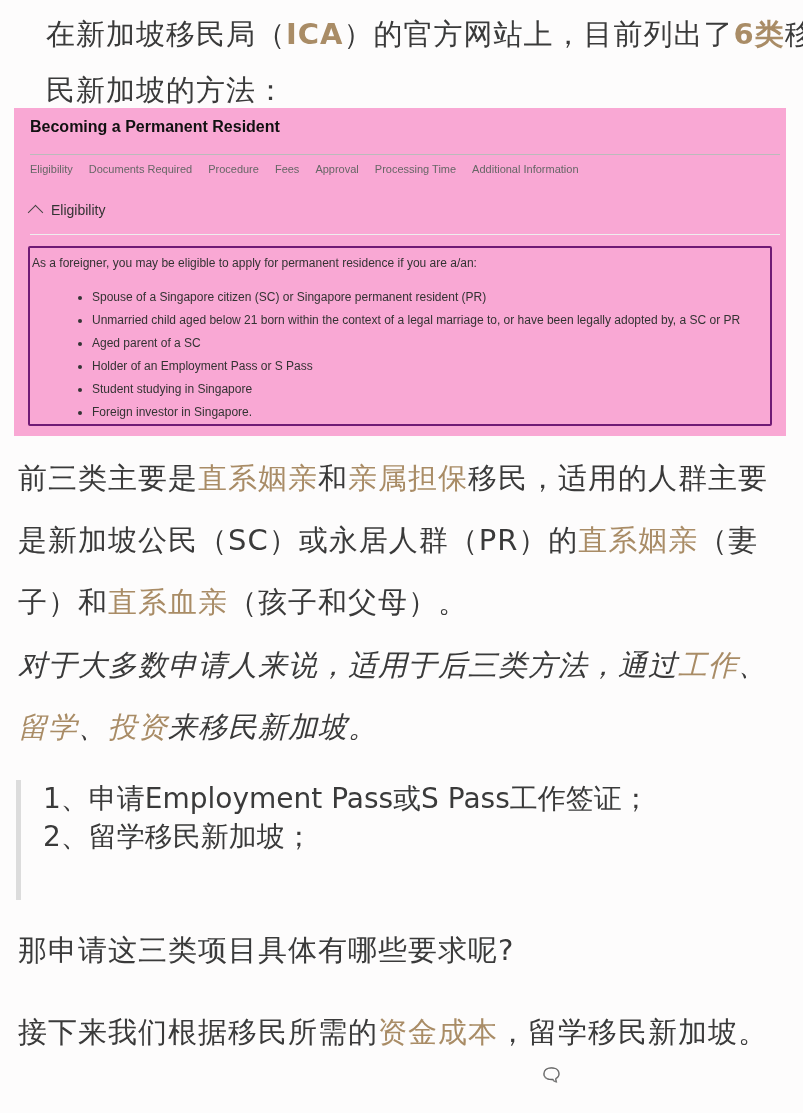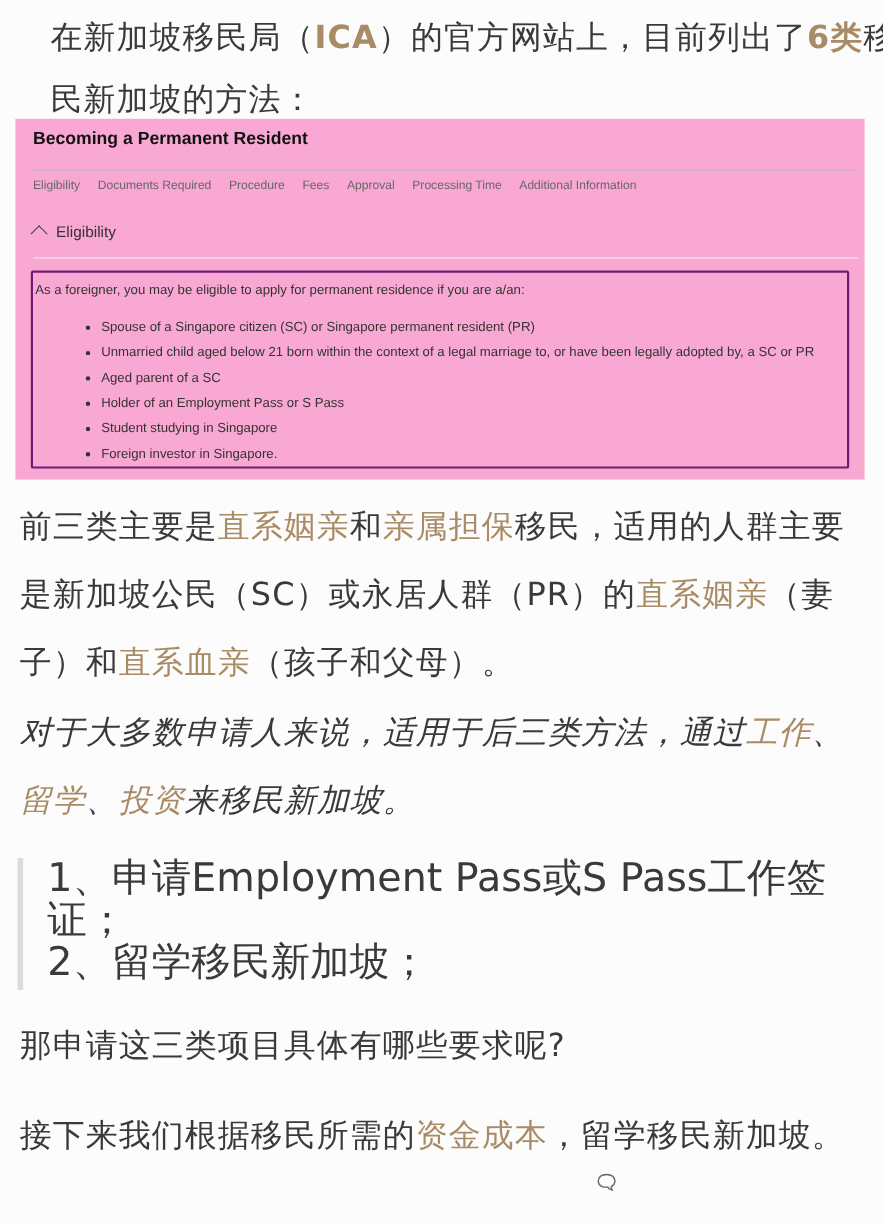--- a/index.html
+++ b/index.html
@@ -35,21 +35,21 @@
     font-size:12px; color:#333;
   }
   .redbox .lead { position:absolute; left:2px; top:8px; }
   .redbox ul { position:absolute; left:30px; top:22px; margin:16px; padding:0 0 0 16px; }
   .redbox li { line-height:23px; }
   .body2 { top:447px; line-height:62px; }
   .body3 { top:634px; line-height:62px;font-style:italic; }
   .quote {
     position:absolute; left:16px; top:780px; width:760px; height:120px;
     border-left:5px solid #dcdcdc; padding-left:22px; box-sizing:border-box;
-    font-size:36px; line-height:38px; color:#3a3a3a;
+    font-size:28px; line-height:38px; color:#3a3a3a;
   }
   .q1 { top:928px; line-height:44px; }
   .q2 { top:1010px; line-height:44px; }
   .watermark {
     position:absolute; left:540px; top:1064px; font-size:18px; color:#fff;
     -webkit-text-stroke:0.6px #666; display:flex; align-items:center; gap:6px;
   }
   .wm-icon { font-size:18px; color:#999; }
 </style>
 </head>

